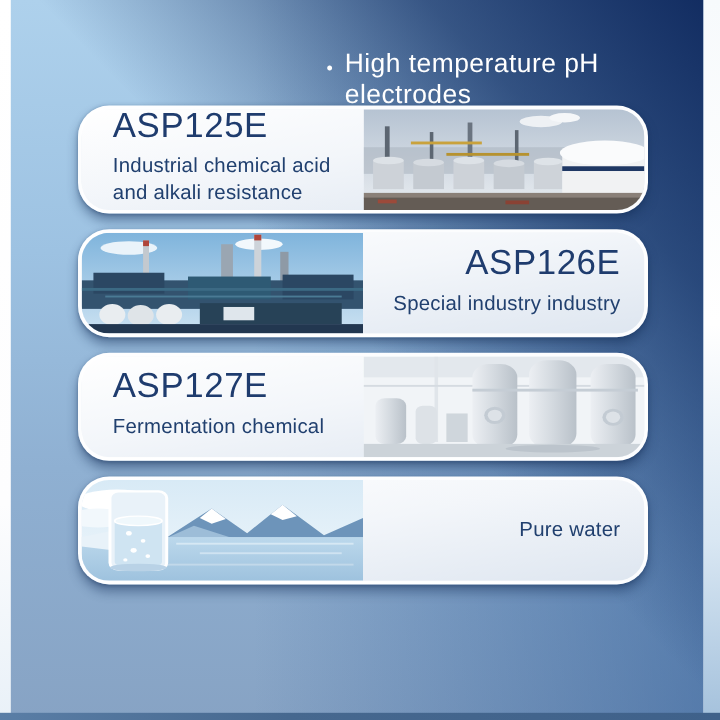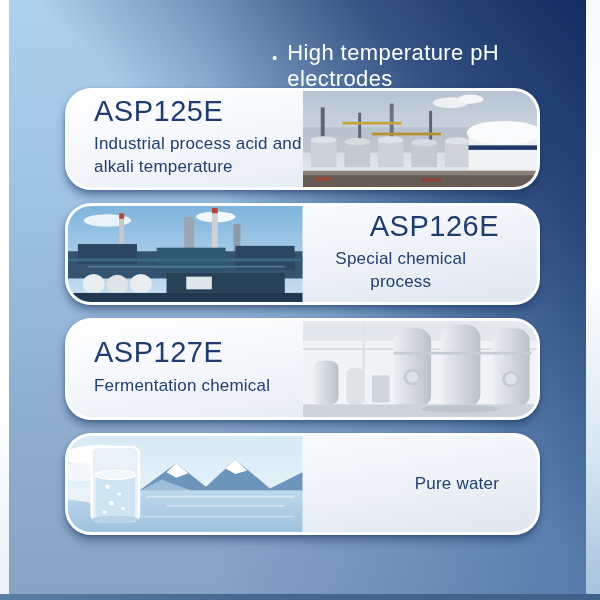--- a/index.html
+++ b/index.html
@@ -34,32 +34,32 @@
     display:flex;align-items:center;gap:10px;color:#ffffff;
   }
   .header .bullet{font-size:15px;line-height:1;position:relative;top:1px;}
   .header .title{font-size:22px;letter-spacing:0.4px;margin-top:20px;}
   
   .cards{
     position:absolute;left:65px;top:88px;width:475px;z-index:4;
     display:flex;flex-direction:column;gap:13px;
   }
   .card{
-    height:102px;border-radius:26px;overflow:hidden;display:flex;
+    height:90px;border-radius:26px;overflow:hidden;display:flex;
     border:3px solid rgba(255,255,255,0.88);
     box-shadow:0 6px 9px rgba(22,48,90,0.45),0 1px 3px rgba(22,48,90,0.35);
     background:linear-gradient(170deg,#ffffff 0%,#f3f6fa 45%,#dee6f0 100%);
     box-sizing:border-box;cursor:pointer;
   }
   .card-text{
     flex:0 0 50%;display:flex;flex-direction:column;justify-content:center;
     box-sizing:border-box;
   }
   .text-left .card-text{align-items:flex-start;padding-left:26px;padding-bottom:4px;}
-  .text-right .card-text{align-items:flex-end;padding-right:38px;text-align:center;padding-bottom:4px;}
+  .text-right .card-text{align-items:flex-end;padding-right:20px;text-align:center;padding-bottom:4px;}
   .text-right .card-img{order:-1;}
   .card-title{
     font-size:29px;color:#1f3c6e;letter-spacing:0.5px;line-height:1.15;
   }
   .card-desc{
     font-size:17px;color:#21406f;line-height:1.35;margin-top:5px;letter-spacing:0.2px;
   }
   .text-left .card-desc{max-width:218px;}
   .card-img{flex:0 0 50%;position:relative;}
   .card-img svg{position:absolute;inset:0;width:100%;height:100%;display:block;}
@@ -75,21 +75,21 @@
 <div class="header">
   <span class="bullet">•</span>
   <span class="title">High temperature pH electrodes</span>
 </div>
 
 <div class="cards">
 
   <div class="card text-left">
     <div class="card-text">
       <div class="card-title">ASP125E</div>
-      <div class="card-desc">Industrial process acid and alkali temperature</div>
+      <div class="card-desc">Industrial chemical acid and alkali resistance</div>
     </div>
     <div class="card-img">
       <svg viewBox="0 0 238 106" preserveAspectRatio="none" aria-hidden="true">
         <defs>
           <linearGradient id="sky1" x1="0" y1="0" x2="0" y2="1">
             <stop offset="0" stop-color="#b6c3d2"></stop>
               <stop offset="1" stop-color="#e9edf1"></stop>
           </linearGradient>
         </defs>
         <rect width="238" height="106" fill="url(#sky1)"></rect>
@@ -119,21 +119,21 @@
         <rect x="0" y="93" width="238" height="13" fill="#645c55"></rect>
         <rect x="12" y="95" width="16" height="4" fill="#9c4a3a"></rect>
         <rect x="120" y="96" width="20" height="4" fill="#8a4234"></rect>
       </svg>
     </div>
   </div>
 
   <div class="card text-right">
     <div class="card-text">
       <div class="card-title">ASP126E</div>
-      <div class="card-desc">Special chemical process</div>
+      <div class="card-desc">Special industry industry</div>
     </div>
     <div class="card-img">
       <svg viewBox="0 0 238 106" preserveAspectRatio="none" aria-hidden="true">
         <defs>
           <linearGradient id="sky2" x1="0" y1="0" x2="0" y2="1">
             <stop offset="0" stop-color="#7fb4dc"></stop>
               <stop offset="1" stop-color="#cce2f2"></stop>
           </linearGradient>
         </defs>
         <rect width="238" height="106" fill="url(#sky2)"></rect>

